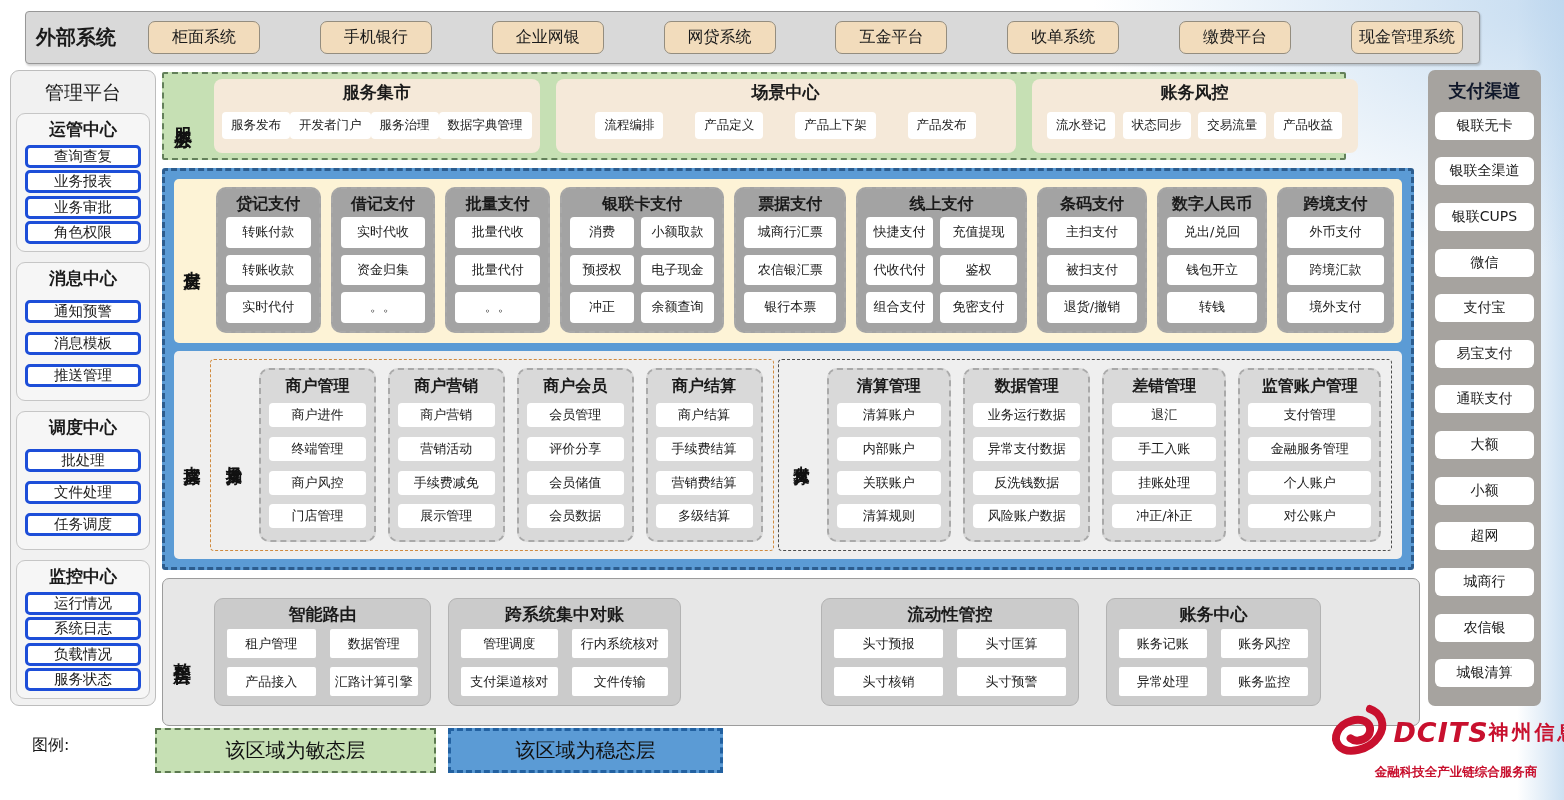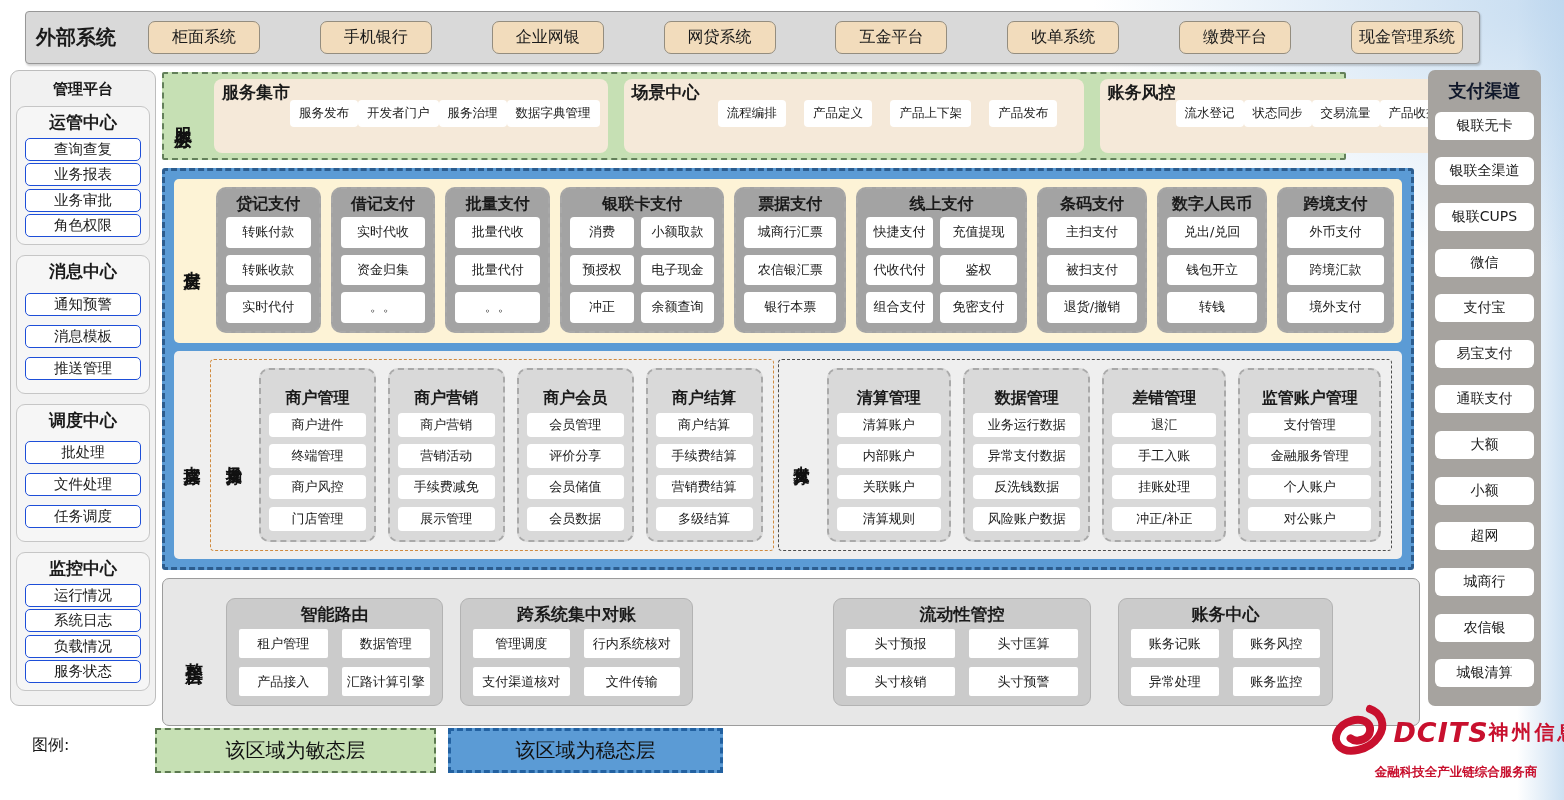--- a/index.html
+++ b/index.html
@@ -15,36 +15,36 @@
   .top-bar{position:absolute;left:25px;top:11px;width:1455px;height:53px;background:#d9d9d9;
     border:1px solid #979797;border-radius:4px;display:flex;align-items:center;padding:0 16px 0 10px;
     box-shadow:1px 2px 2px rgba(0,0,0,.18)}
   .top-bar-title{font-size:20px;font-weight:bold;width:112px;white-space:nowrap}
   .top-items{flex:1;display:flex;justify-content:space-between;align-items:center}
   .sys-btn{width:112px;height:33px;background:#f2dcbc;border:1px solid #948d7f;border-radius:7px;
     font-size:16px;display:flex;align-items:center;justify-content:center;white-space:nowrap}
   
   .left-sb{position:absolute;left:10px;top:70px;width:146px;height:636px;background:#f1f1f1;
     border:1px solid #bdbdbd;border-radius:9px;padding:4px 5px 6px;display:flex;flex-direction:column}
-  .left-sb-title{font-size:15px;font-weight:bold;text-align:center;padding:5px 0 7px;white-space:nowrap}
+  .left-sb-title{font-size:19px;font-weight:normal;text-align:center;padding:5px 0 7px;white-space:nowrap}
   .mp-group{background:#f6f6f6;border:1px solid #c6c6c6;border-radius:9px;padding:1px 5px 4px;
     margin-bottom:10px;display:flex;flex-direction:column;flex:1;overflow:hidden}
-  .mp-group:last-child{margin-bottom:8px}
+  .mp-group:last-child{margin-bottom:0}
   .mp-group-title{font-size:17px;font-weight:bold;text-align:center;padding:3px 0 1px;white-space:nowrap}
   .mp-items{flex:1;display:flex;flex-direction:column;justify-content:space-evenly}
-  .mp-btn{height:23px;background:#fff;border:1px solid #1d4ed8;border-radius:5px;margin:0 3px;
+  .mp-btn{height:23px;background:#fff;border:3px solid #1d4ed8;border-radius:5px;margin:0 3px;
     font-size:14.5px;display:flex;align-items:center;justify-content:center;white-space:nowrap}
   
   .vlabel{writing-mode:vertical-rl;text-orientation:upright;font-weight:bold;color:#111;
     display:flex;align-items:center;justify-content:center;letter-spacing:2px;line-height:1}
   
   .service{position:absolute;left:162px;top:72px;width:1184px;height:88px;background:#c6e0b4;
     border:2px dashed #63805a;border-radius:2px;display:flex;align-items:center;padding:5px 30px 5px 4px;gap:16px}
   .service .vlabel{font-size:18px;width:30px;height:100%}
-  .svc-panel{height:74px;background:#f5e9d9;border-radius:8px;padding:1px 8px 6px;display:flex;flex-direction:row}
+  .svc-panel{height:74px;background:#f5e9d9;border-radius:8px;padding:1px 8px 6px;display:flex;flex-direction:column}
   .sp0{flex:0 0 292px}.sp1{flex:0 0 460px}.sp2{flex:0 0 326px}
   .svc-title{font-size:17px;font-weight:bold;text-align:center;height:24px;line-height:24px;white-space:nowrap}
   .svc-items{flex:1;display:flex;align-items:center;justify-content:space-evenly}
   .svc-btn{height:27px;background:#fff;border-radius:4px;font-size:12.5px;padding:0 9px;min-width:62px;
     display:flex;align-items:center;justify-content:center;white-space:nowrap}
   
   .blue-box{position:absolute;left:162px;top:168px;width:1252px;height:402px;background:#5b9bd5;
     border:3px dashed #2c5d8f;border-radius:3px;padding:8px 9px;display:flex;flex-direction:column;gap:8px}
   .pay-layer{flex:162;background:#fdf3d6;border-radius:5px;display:flex;align-items:stretch;
     padding:8px 8px 10px 4px;gap:10px;min-height:0}
@@ -60,31 +60,31 @@
   .pay-btn{background:#fff;border-radius:4px;font-size:13px;min-height:22px;padding:0 3px;
     display:flex;align-items:center;justify-content:center;white-space:nowrap;overflow:hidden}
   
   .sup-layer{flex:214;background:#efefef;border-radius:5px;display:flex;align-items:stretch;
     padding:8px 10px 8px 4px;gap:4px;min-height:0}
   .sup-layer > .vlabel{font-size:17px;width:28px}
   .sup-group{border-radius:4px;display:flex;align-items:stretch;padding:8px 10px;gap:12px;min-width:0}
   .sup-group.scene{border:1.5px dashed #d08a3e;flex:552 1 0}
   .sup-group.pays{border:1.5px dashed #4d4d4d;flex:604 1 0}
   .sup-group .vlabel{font-size:16px;width:26px;letter-spacing:1px}
-  .sup-card{background:#d9d9d9;border:2px dashed #a9a9a9;border-radius:10px;padding:14px 8px 7px;
+  .sup-card{background:#d9d9d9;border:2px dashed #a9a9a9;border-radius:10px;padding:2px 8px 7px;
     display:flex;flex-direction:column;min-width:0}
   .sup-group.scene .sup-card{flex:1 1 0}
   .qc0{flex:122 1 0}.qc1{flex:125 1 0}.qc2{flex:121 1 0}.qc3{flex:143 1 0}
   .sup-card-title{font-size:16px;font-weight:bold;text-align:center;height:27px;line-height:27px;white-space:nowrap;overflow:hidden}
   .sup-items{flex:1;display:flex;flex-direction:column;justify-content:space-evenly;gap:5px}
   .sup-btn{background:#fff;border-radius:4px;font-size:13px;height:24px;flex:0 0 auto;padding:0 2px;
     display:flex;align-items:center;justify-content:center;white-space:nowrap;overflow:hidden}
   
   .integ{position:absolute;left:162px;top:578px;width:1258px;height:148px;background:#e7e7e7;
-    border:1px solid #9c9c9c;border-radius:7px;display:flex;align-items:center;padding:8px 10px 8px 16px;gap:17px}
+    border:1px solid #9c9c9c;border-radius:7px;display:flex;align-items:center;padding:8px 10px 8px 4px;gap:17px}
   .integ .vlabel{font-size:18px;width:30px;height:100%}
   .integ-card{background:#cbcbcb;border:1px solid #b3b3b3;border-radius:9px;height:108px;
     padding:1px 12px 9px;display:flex;flex-direction:column}
   .ic0{flex:0 0 217px}.ic1{flex:0 0 233px;margin-right:123px}.ic2{flex:0 0 258px;margin-right:10px}.ic3{flex:0 0 215px}
   .integ-title{font-size:17px;font-weight:bold;text-align:center;height:29px;line-height:29px;white-space:nowrap}
   .integ-items{flex:1;display:grid;grid-template-columns:1fr 1fr;gap:9px 14px}
   .integ-btn{background:#fff;border-radius:2px;font-size:13px;display:flex;align-items:center;
     justify-content:center;white-space:nowrap;overflow:hidden}
   
   .right-sb{position:absolute;left:1428px;top:70px;width:113px;height:636px;background:#a6a39f;

